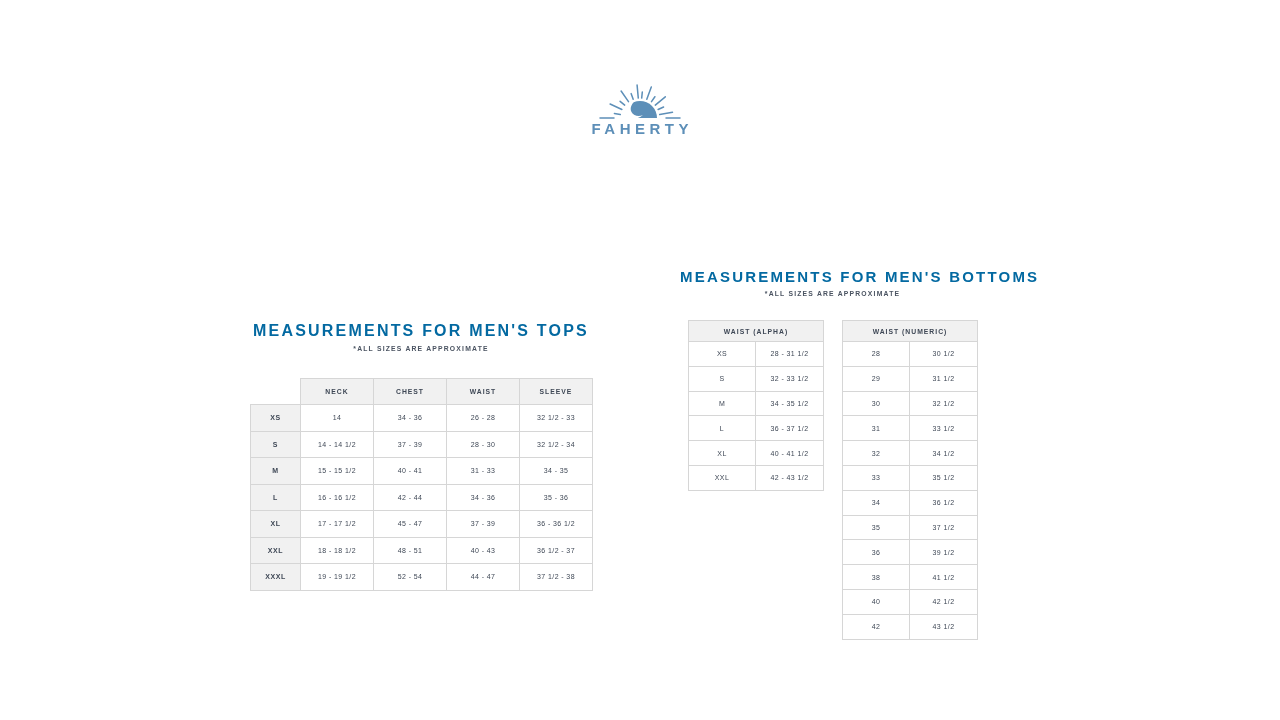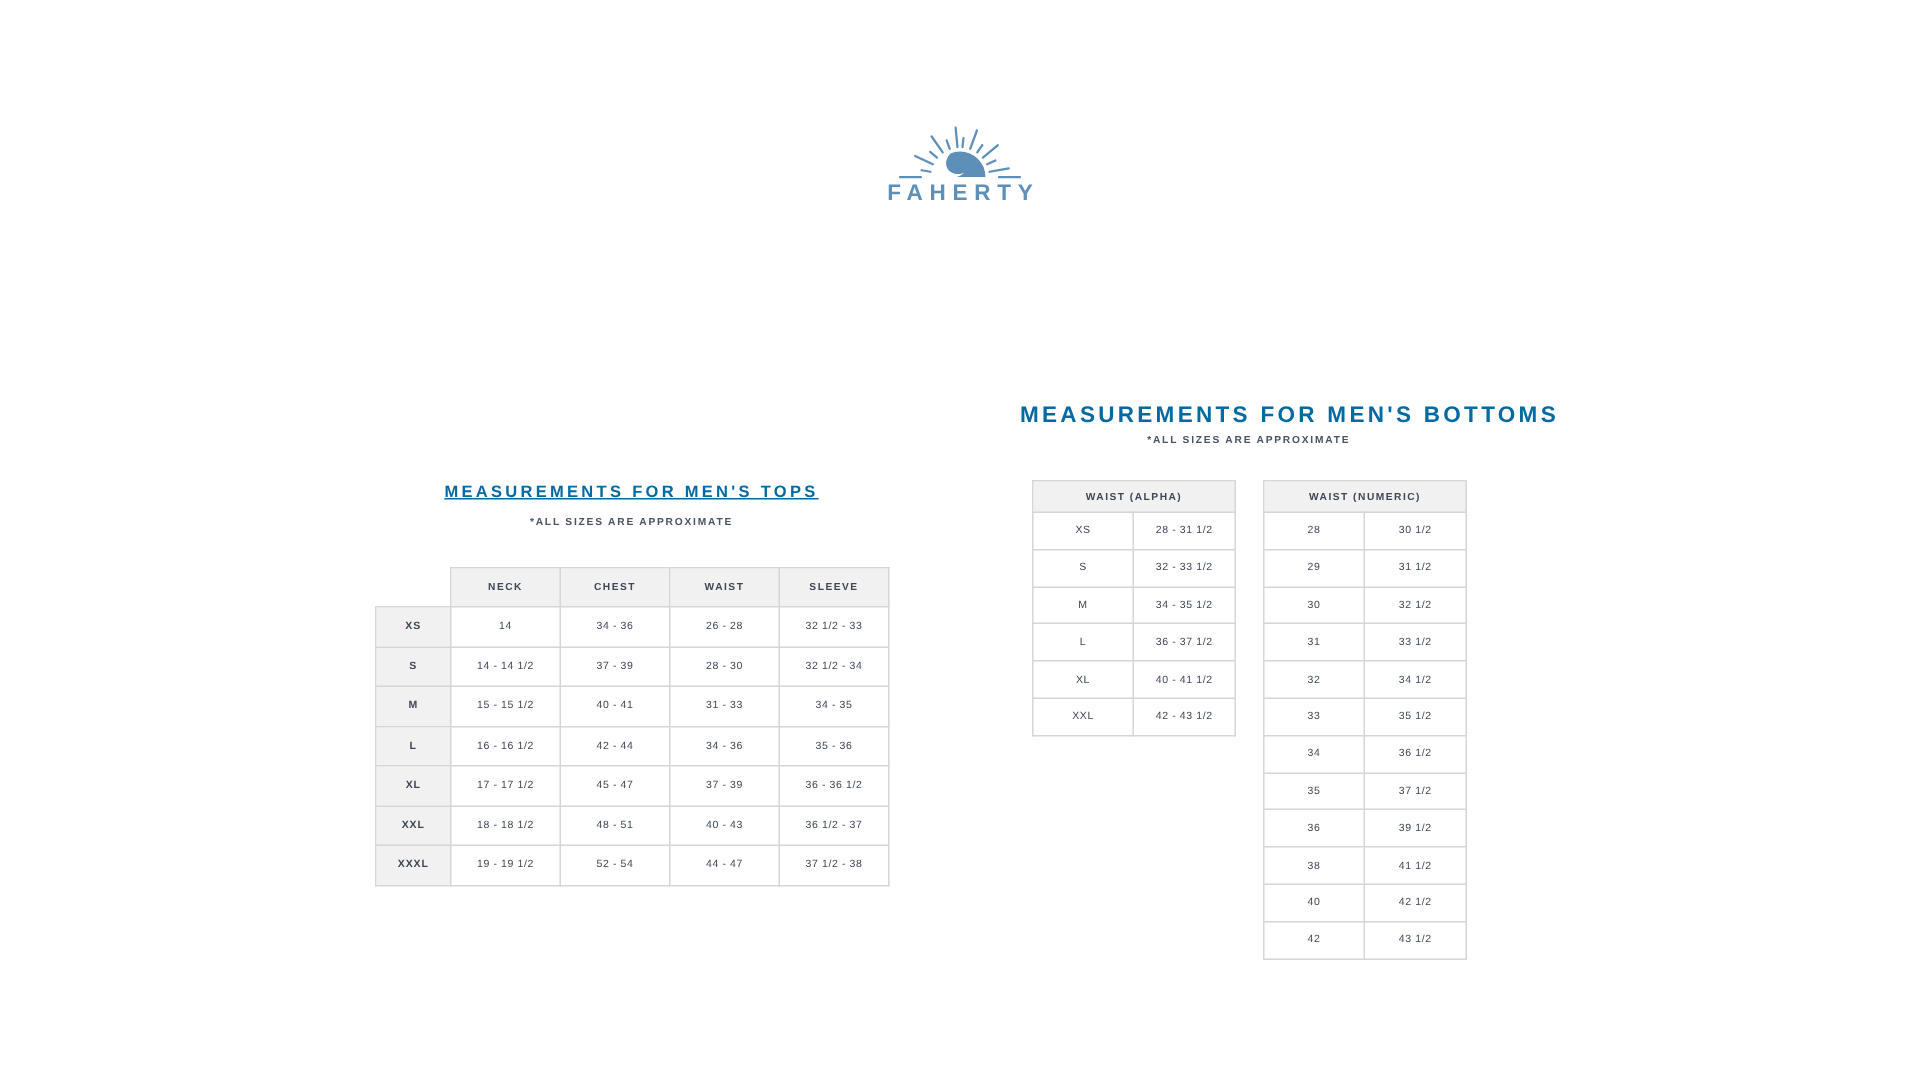--- a/index.html
+++ b/index.html
@@ -45,21 +45,21 @@
   }
   .section-subtitle {
     position: absolute;
     text-align: center;
     color: #4a5361;
     font-size: 6.8px;
     font-weight: 600;
     letter-spacing: 1.2px;
     white-space: nowrap;
   }
-  #tops-title    { left: 250px; top: 322px; width: 342px; font-size: 11px; text-decoration: underline; }
+  #tops-title    { left: 250px; top: 322px; width: 342px; font-size: 16px; }
   #tops-subtitle { left: 250px; top: 345px; width: 342px; }
   #bottoms-title    { left: 680px; top: 268px; width: 305px; font-size: 15px; }
   #bottoms-subtitle { left: 680px; top: 290px; width: 305px; }
 
   
   table {
     position: absolute;
     border-collapse: collapse;
     table-layout: fixed;
   }

